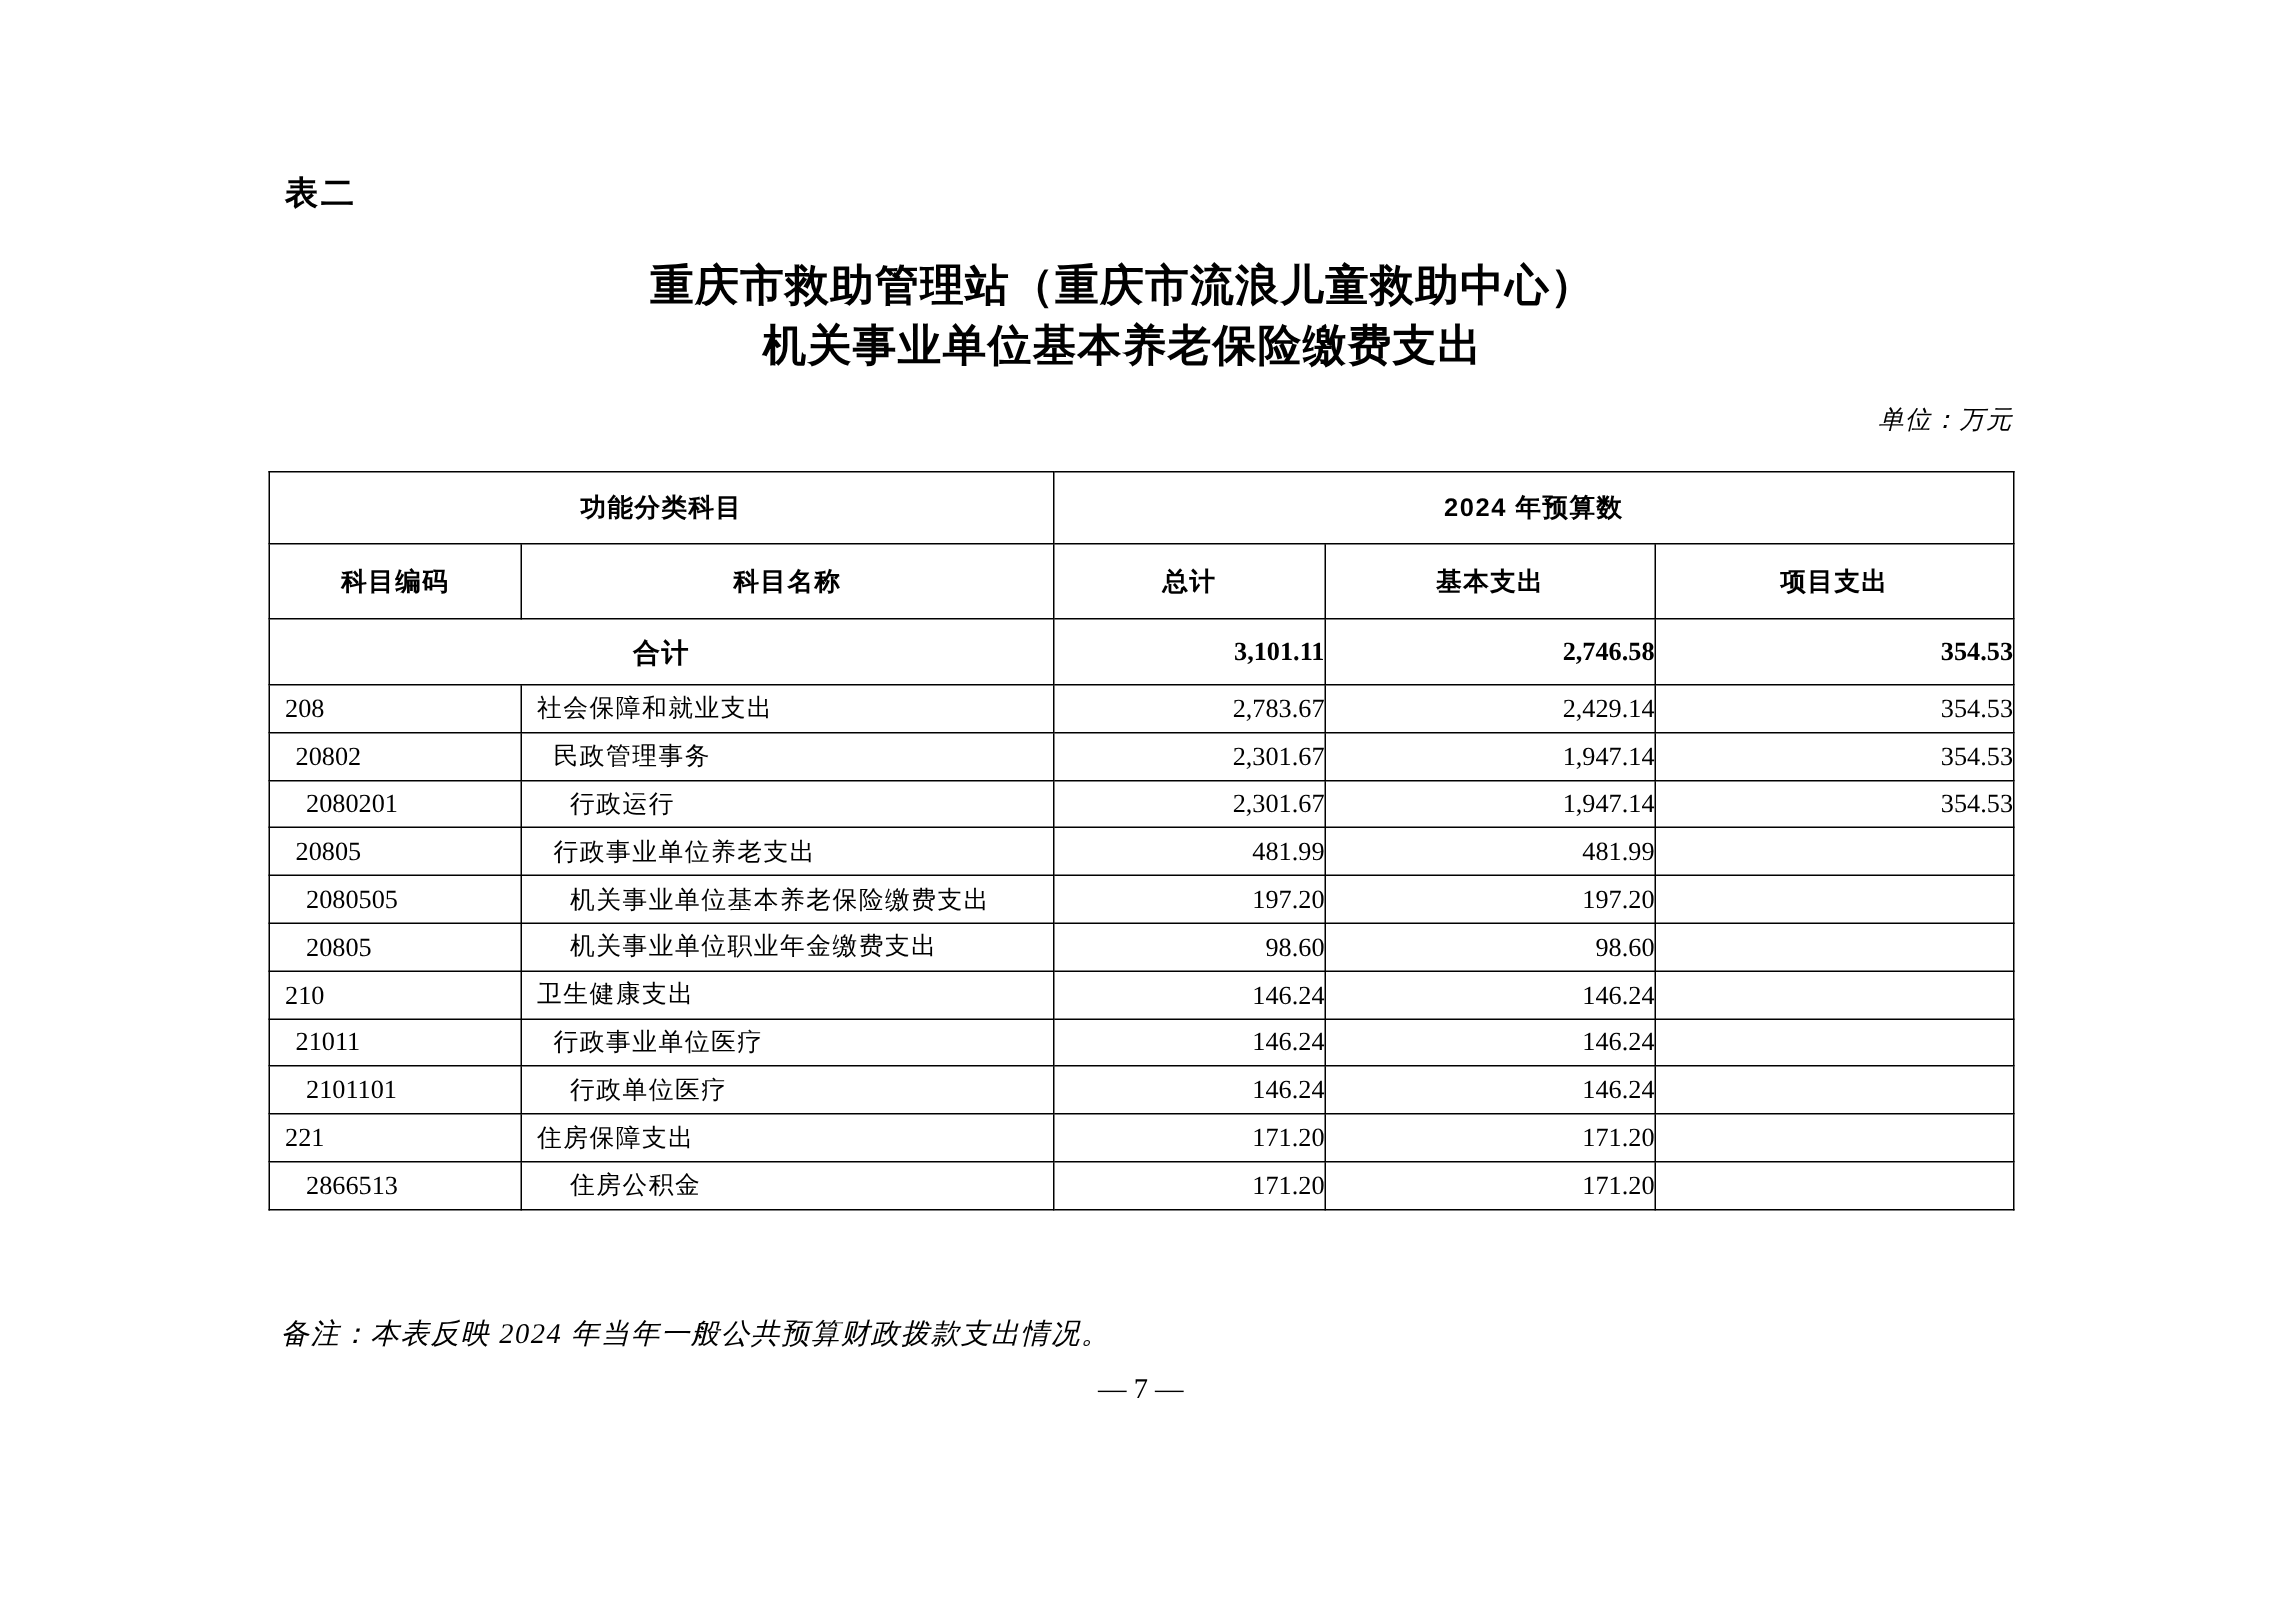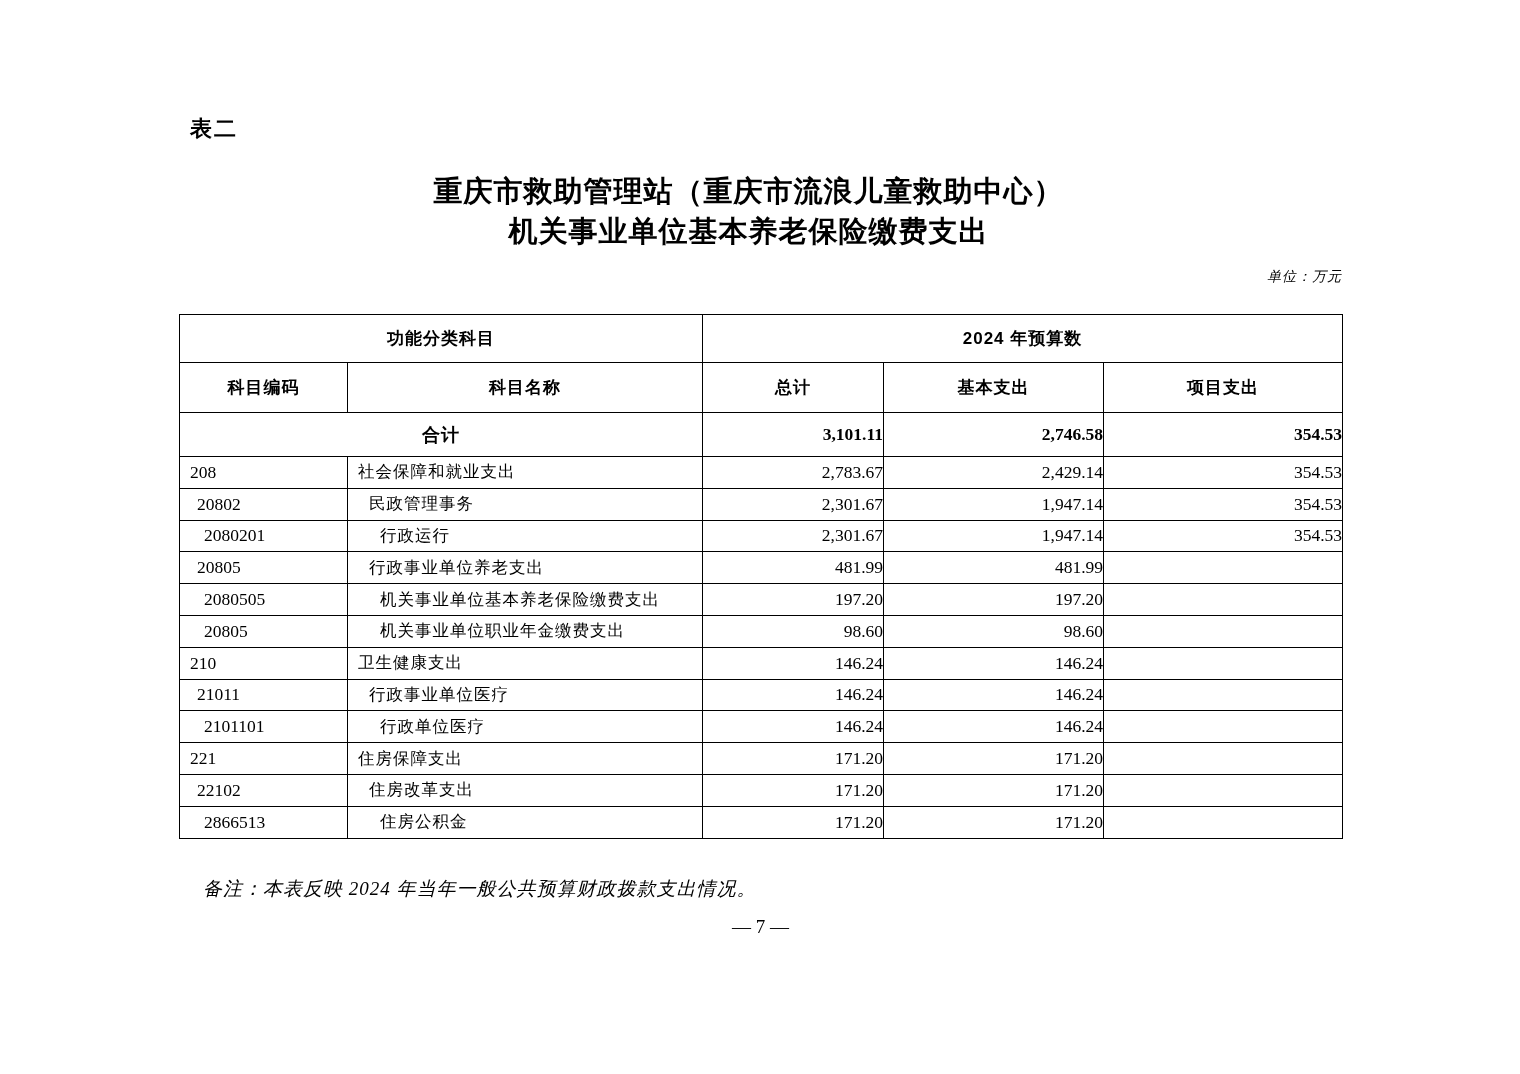--- a/index.html
+++ b/index.html
@@ -38,21 +38,21 @@
     line-height: 40px;
     letter-spacing: 1px;
   }
 
   .unit-note {
     position: absolute;
     right: 178px;
     top: 268px;
     font-family: Liberation Sans, sans-serif;
     font-style: italic;
-    font-size: 14px;
+    font-size: 17px;
     letter-spacing: 1px;
   }
 
   table.budget-table {
     position: absolute;
     left: 179px;
     top: 314px;
     width: 1163px;
     border-collapse: collapse;
     table-layout: fixed;
@@ -109,21 +109,21 @@
 
   .code-cell.indent-0 { padding-left: 10px; }
   .code-cell.indent-1 { padding-left: 17px; }
   .code-cell.indent-2 { padding-left: 24px; }
   .name-cell.indent-0 { padding-left: 10px; }
   .name-cell.indent-1 { padding-left: 21px; }
   .name-cell.indent-2 { padding-left: 32px; margin-top: 40px; }
 
   .footer-note {
     position: absolute;
-    left: 203px;
+    left: 187px;
     top: 876px;
     font-family: "Liberation Serif", serif;
     font-style: italic;
     font-size: 19px;
     letter-spacing: 1px;
   }
 
   .page-number {
     position: absolute;
     left: 179px;
@@ -238,27 +238,20 @@
     <td class="num-cell"></td>
   </tr>
       <tr class="data-row">
     <td class="code-cell indent-0">221</td>
     <td class="name-cell indent-0">住房保障支出</td>
     <td class="num-cell">171.20</td>
     <td class="num-cell">171.20</td>
     <td class="num-cell"></td>
   </tr>
       <tr class="data-row">
-    <td class="code-cell indent-1">22102</td>
-    <td class="name-cell indent-1">住房改革支出</td>
-    <td class="num-cell">171.20</td>
-    <td class="num-cell">171.20</td>
-    <td class="num-cell"></td>
-  </tr>
-      <tr class="data-row">
     <td class="code-cell indent-2">2866513</td>
     <td class="name-cell indent-2">住房公积金</td>
     <td class="num-cell">171.20</td>
     <td class="num-cell">171.20</td>
     <td class="num-cell"></td>
   </tr>
     </tbody>
 </table>
 
 <div class="footer-note">备注：本表反映 2024 年当年一般公共预算财政拨款支出情况。</div>

